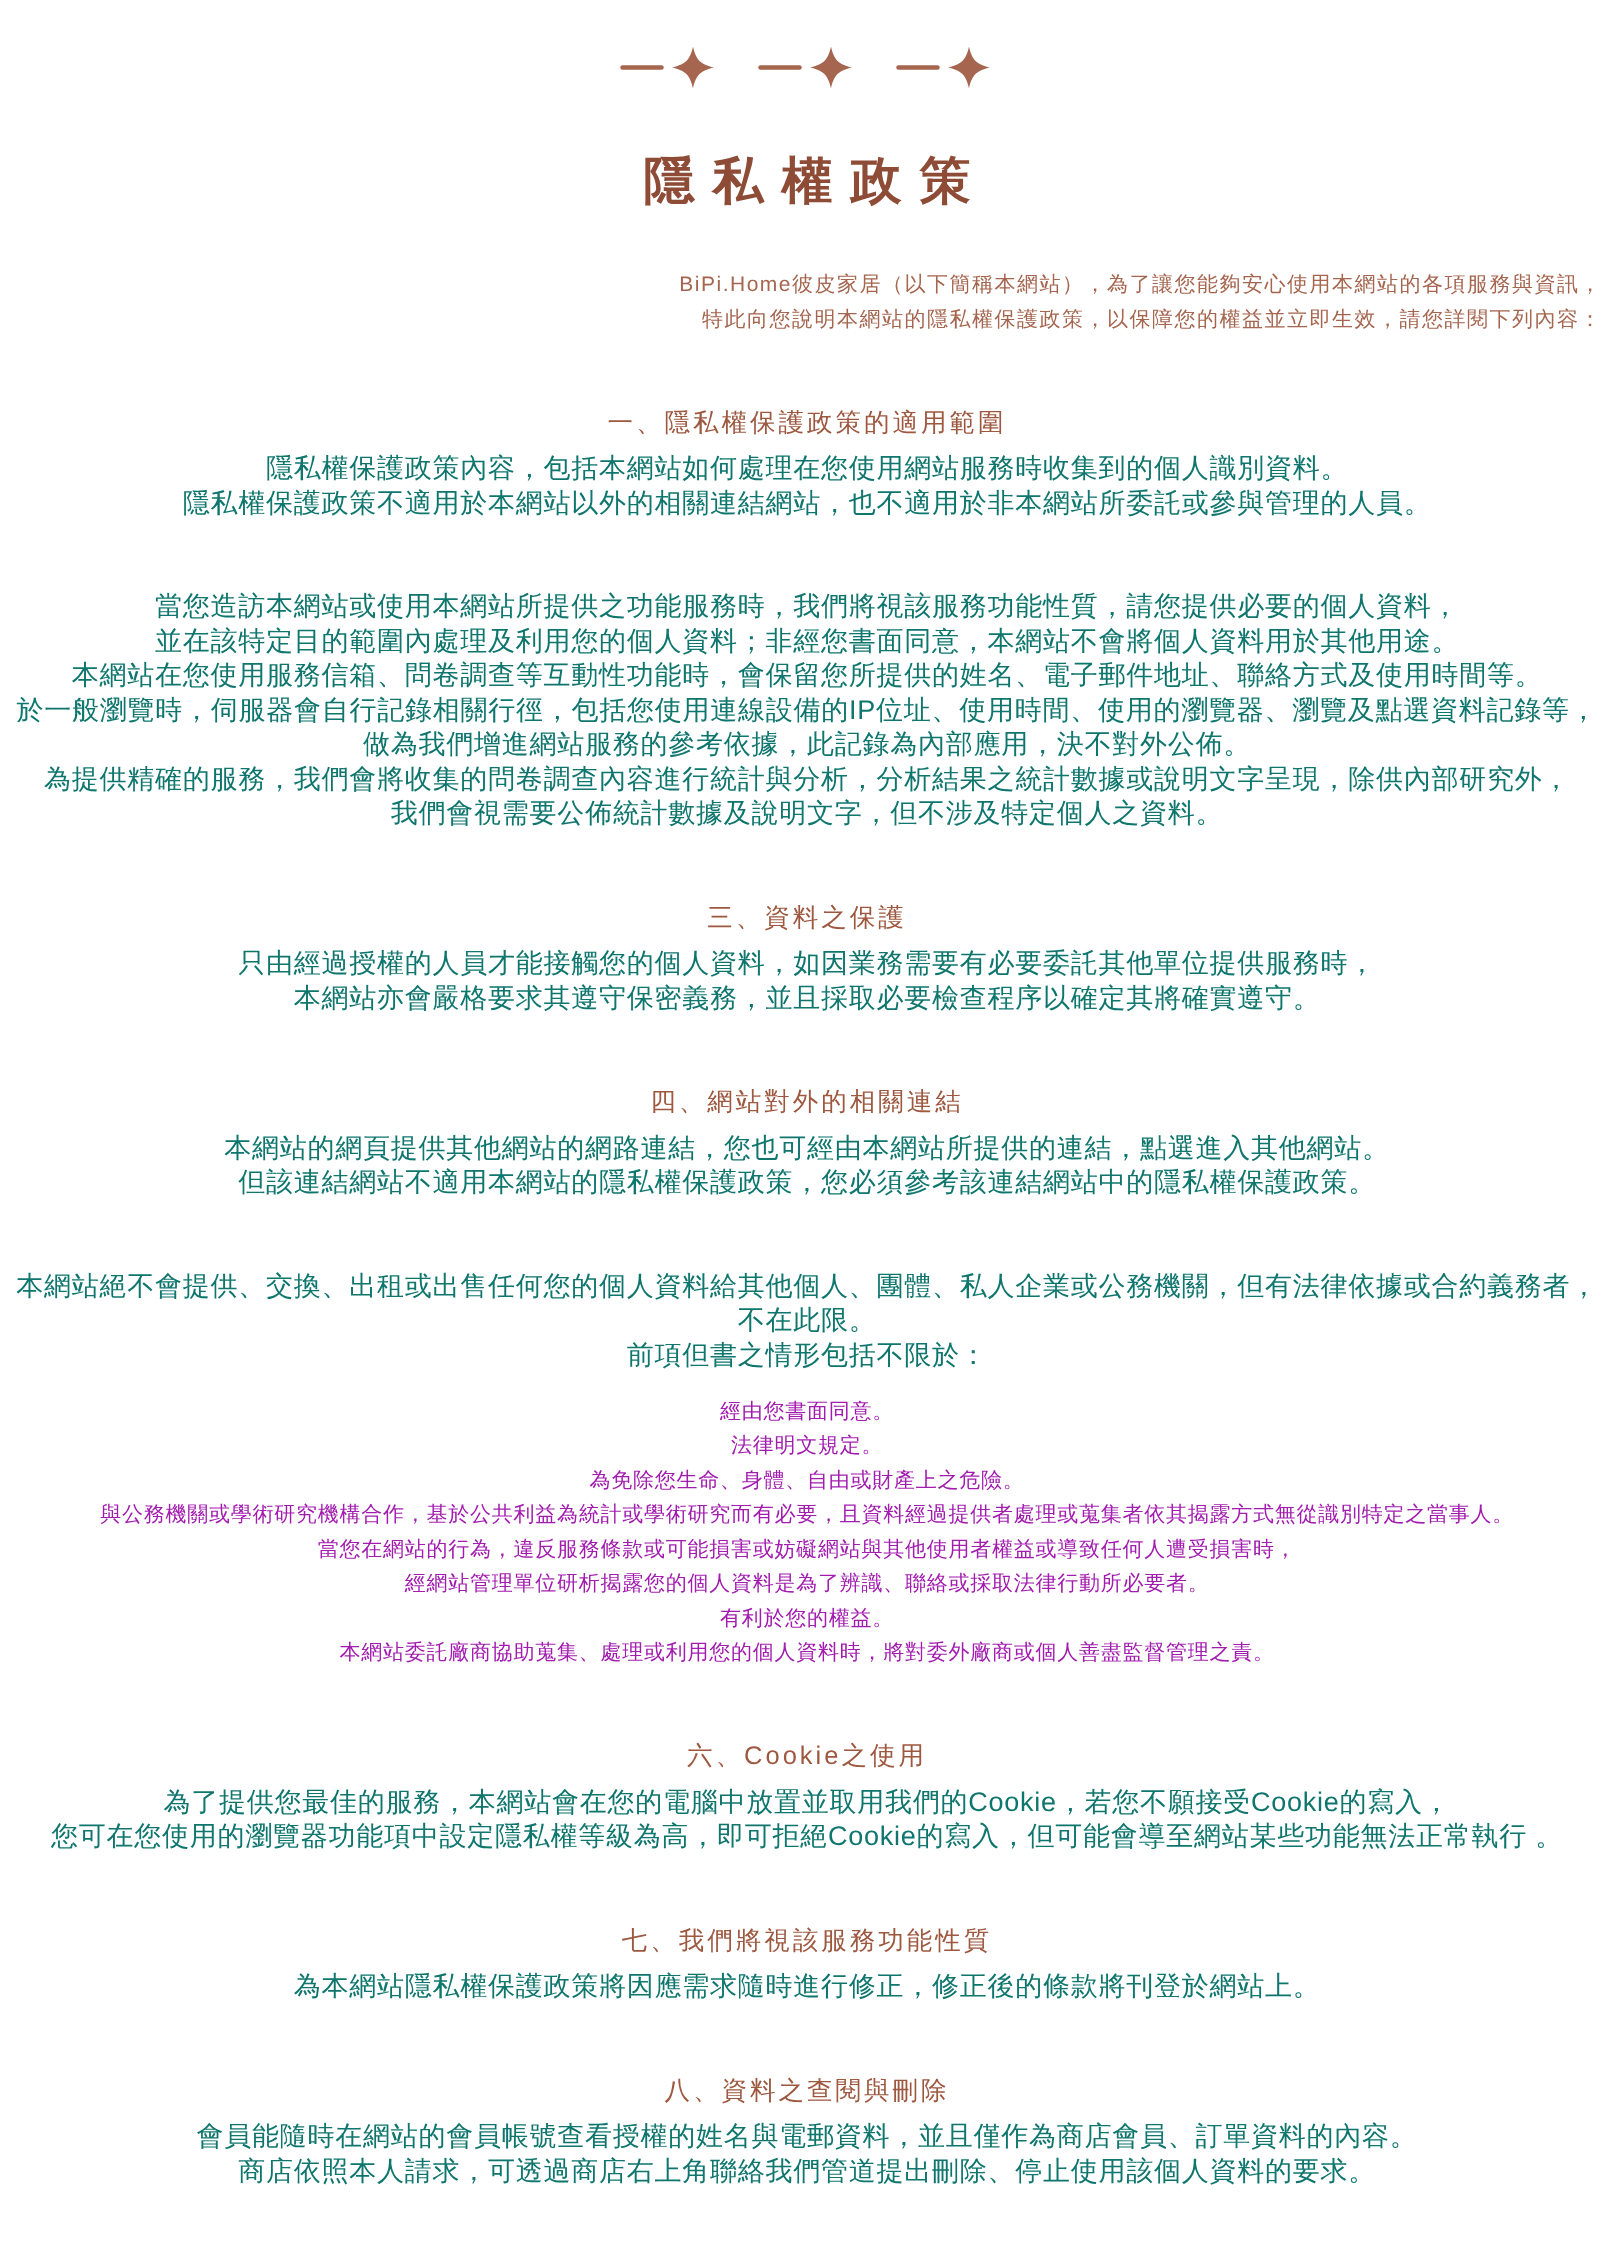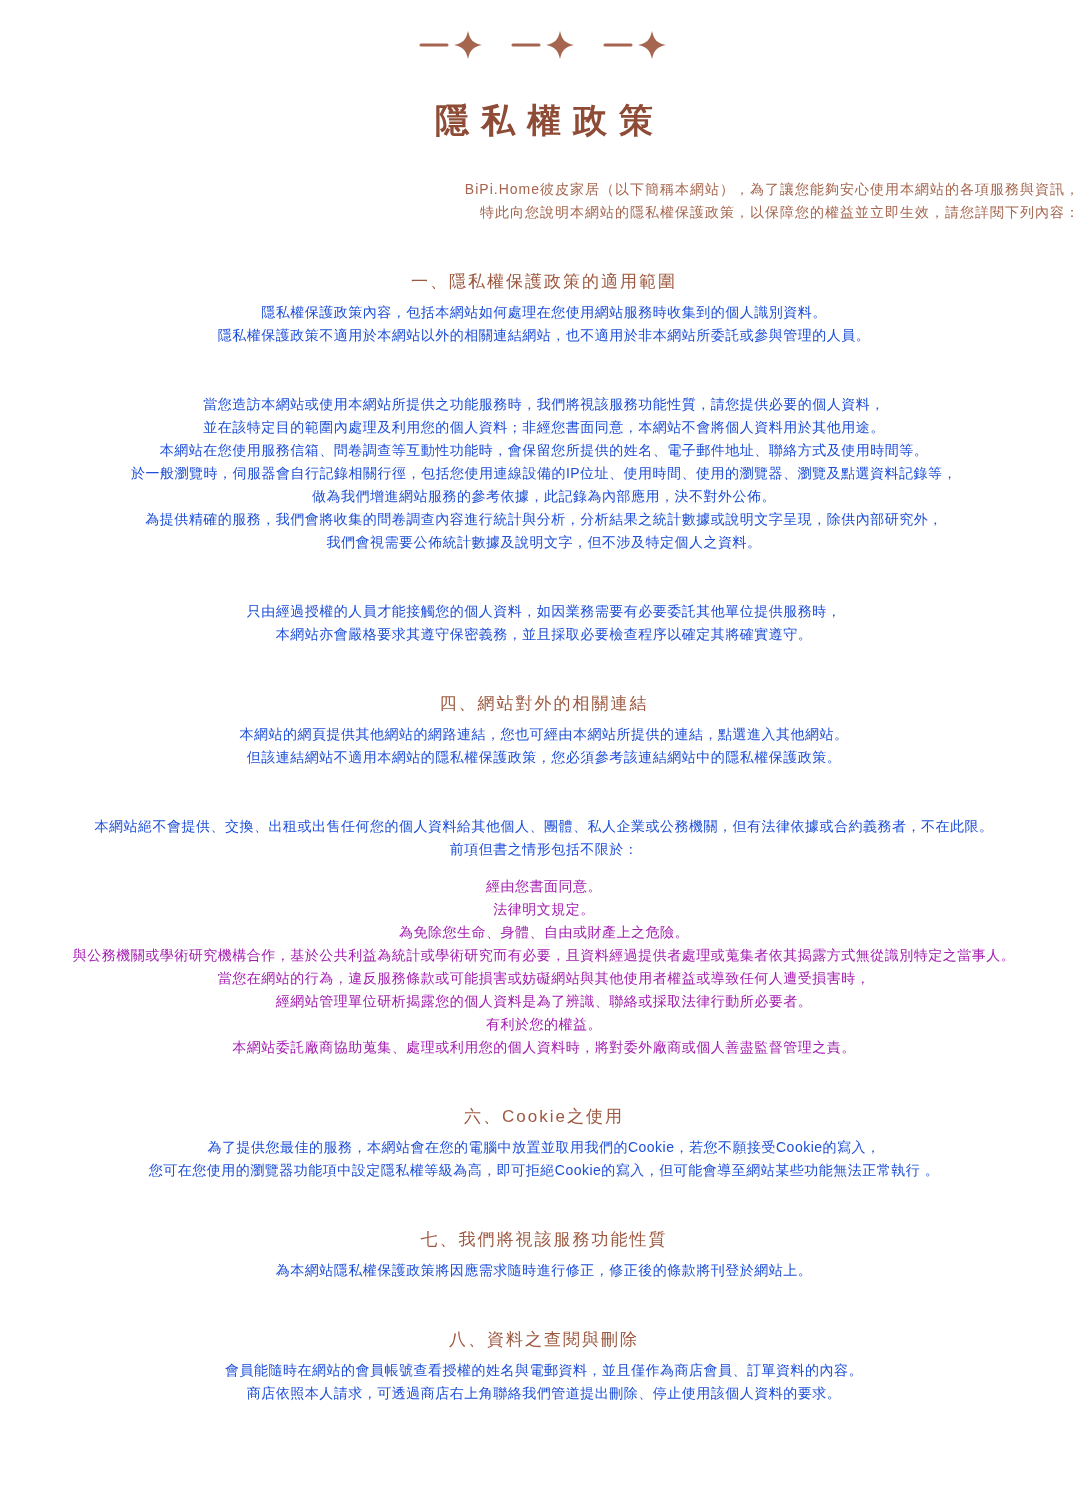--- a/index.html
+++ b/index.html
@@ -6,21 +6,21 @@
   html, body { width: 1080px; background: #ffffff; overflow-x: hidden; }
   body {
     font-family: "Liberation Sans", "DejaVu Sans", sans-serif;
     color: #a5654e;
     width: 1080px;
     height: 1500px;
   }
   .page {
     width: 1080px;
     height: 1096px;
-    padding: 28px 0 20px 8px;
+    padding: 28px 12px 20px 8px;
     text-align: center;
   }
   .sparkle-row {
     display: flex;
     justify-content: center;
     align-items: center;
     gap: 26px;
     height: 34px;
   }
   .sparkle { color: #a5654e; display: block; }
@@ -43,25 +43,25 @@
   }
   section { margin-top: 46px; }
   .section-heading {
     font-size: 17px;
     font-weight: 400;
     letter-spacing: 2px;
     color: #9d583f;
     margin-bottom: 8px;
   }
   .section-body {
-    font-size: 14px;
+    font-size: 18px;
     line-height: 23px;
     letter-spacing: 0.5px;
     white-space: pre-line;
-    color: #1d4ed8;
+    color: #0f766e;
   }
   .section-list {
     margin-top: 14px;
     font-size: 14px;
     line-height: 23px;
     letter-spacing: 0.5px;
     white-space: pre-line;
     color: #a21caf;
   }
   .contact-line {
@@ -106,20 +106,21 @@
     <p class="section-body">當您造訪本網站或使用本網站所提供之功能服務時，我們將視該服務功能性質，請您提供必要的個人資料，
 並在該特定目的範圍內處理及利用您的個人資料；非經您書面同意，本網站不會將個人資料用於其他用途。
 本網站在您使用服務信箱、問卷調查等互動性功能時，會保留您所提供的姓名、電子郵件地址、聯絡方式及使用時間等。
 於一般瀏覽時，伺服器會自行記錄相關行徑，包括您使用連線設備的IP位址、使用時間、使用的瀏覽器、瀏覽及點選資料記錄等，
 做為我們增進網站服務的參考依據，此記錄為內部應用，決不對外公佈。
 為提供精確的服務，我們會將收集的問卷調查內容進行統計與分析，分析結果之統計數據或說明文字呈現，除供內部研究外，
 我們會視需要公佈統計數據及說明文字，但不涉及特定個人之資料。</p>
   </section>
 
   <section>
+    <h2 class="section-heading">三、資料之保護</h2>
     <p class="section-body">只由經過授權的人員才能接觸您的個人資料，如因業務需要有必要委託其他單位提供服務時，
 本網站亦會嚴格要求其遵守保密義務，並且採取必要檢查程序以確定其將確實遵守。</p>
   </section>
 
   <section>
     <h2 class="section-heading">四、網站對外的相關連結</h2>
     <p class="section-body">本網站的網頁提供其他網站的網路連結，您也可經由本網站所提供的連結，點選進入其他網站。
 但該連結網站不適用本網站的隱私權保護政策，您必須參考該連結網站中的隱私權保護政策。</p>
   </section>
 

